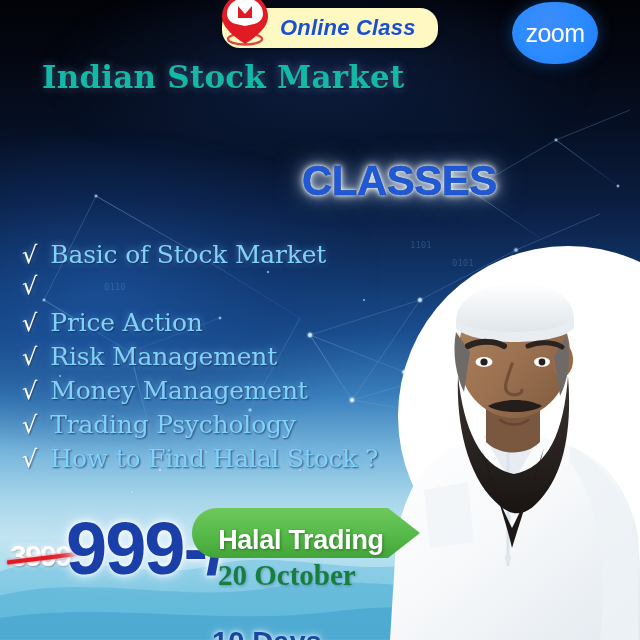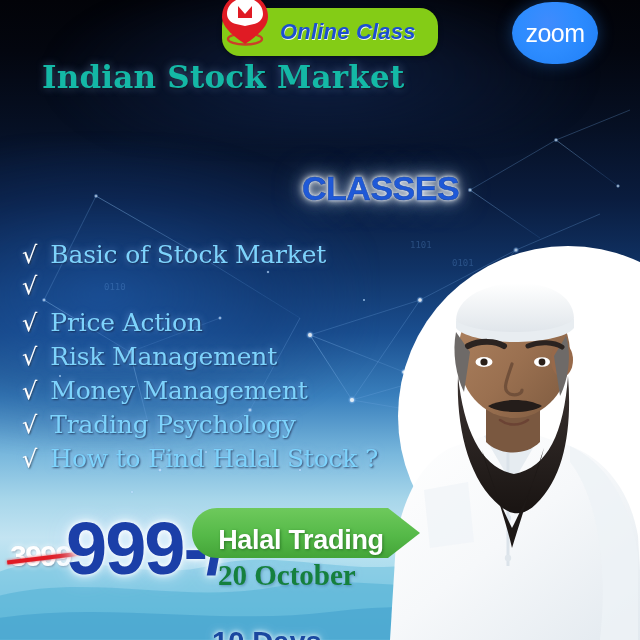--- a/index.html
+++ b/index.html
@@ -94,24 +94,24 @@
     top: 236px;
     width: 300px;
     height: 404px;
   }
 
   
   .online-pill {
     position: absolute;
     left: 222px;
     top: 8px;
-    height: 48px;
+    height: 40px;
     padding: 0 22px 0 58px;
     border-radius: 18px;
-    background: #84cc16;
+    background: #fef9c3;
     display: flex;
     align-items: center;
     box-shadow: 0 1px 5px rgba(0,0,0,0.45);
   }
   .online-pill-text {
     font-family: "Liberation Sans", sans-serif;
     font-weight: bold;
     font-style: italic;
     font-size: 22px;
     letter-spacing: 0.2px;
@@ -191,22 +191,21 @@
       0 0 30px rgba(150,200,255,0.6);
   }
   .title-main {
     left: 28px;
     top: 101px;
     font-size: 54px;
   }
   .title-sub {
     left: 302px;
     top: 157px;
-    font-size: 34px;
-    margin-top: 12px;
+    font-size: 42px;
   }
 
   
   .feature-list {
     position: absolute;
     left: 22px;
     top: 240px;
     width: 380px;
   }
   .feature-row {

